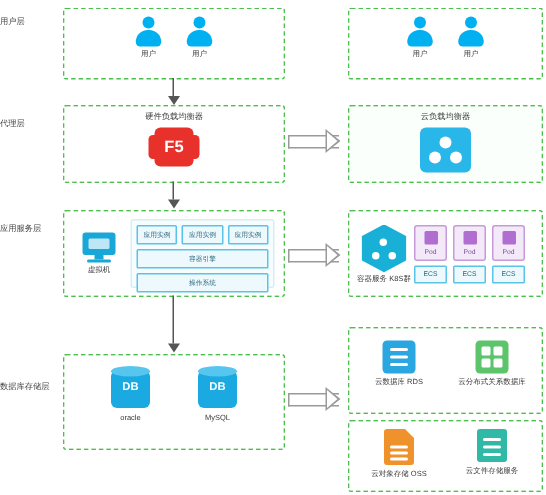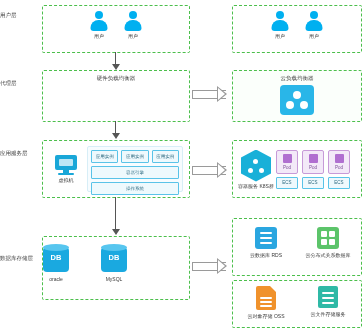--- a/index.html
+++ b/index.html
@@ -135,20 +135,23 @@
             <div class="body"></div>
         </div>
         <div class="cap">用户</div>
       </div>
     </div>
   </div>
 
   <div class="dash" style="left:42px;top:70px;width:146px;height:50px;">
     <div style="display:flex;flex-direction:column;align-items:center;padding-top:4px;">
       <div class="cap2">硬件负载均衡器</div>
+      <div class="f5" style="margin-top:3px;">
+        <span>F5</span>
+      </div>
     </div>
   </div>
 
   <div class="dash" style="left:42px;top:140px;width:146px;height:56px;">
     <div style="display:flex;align-items:center;height:100%;padding-left:6px;">
       <div style="display:flex;flex-direction:column;align-items:center;width:34px;">
         <div class="monitor">
           <div class="screen">
               <i></i>
             </div>
@@ -167,21 +170,21 @@
           <div class="chipwide" style="width:89px;height:11px;">容器引擎</div>
         </div>
         <div style="display:flex;justify-content:center;margin-top:3px;">
           <div class="chipwide" style="width:89px;height:11px;">操作系统</div>
         </div>
       </div>
     </div>
   </div>
 
   <div class="dash" style="left:42px;top:236px;width:146px;height:62px;">
-    <div style="display:flex;justify-content:flex-start;gap:32px;padding-top:7px;">
+    <div style="display:flex;justify-content:center;gap:32px;padding-top:7px;">
       <div style="display:flex;flex-direction:column;align-items:center;">
         <div class="db">
           <div class="cyl"></div>
             <div class="top"></div>
           <div class="txt">DB</div>
         </div>
         <div class="cap" style="margin-top:2px;">oracle</div>
       </div>
       <div style="display:flex;flex-direction:column;align-items:center;">
         <div class="db">

